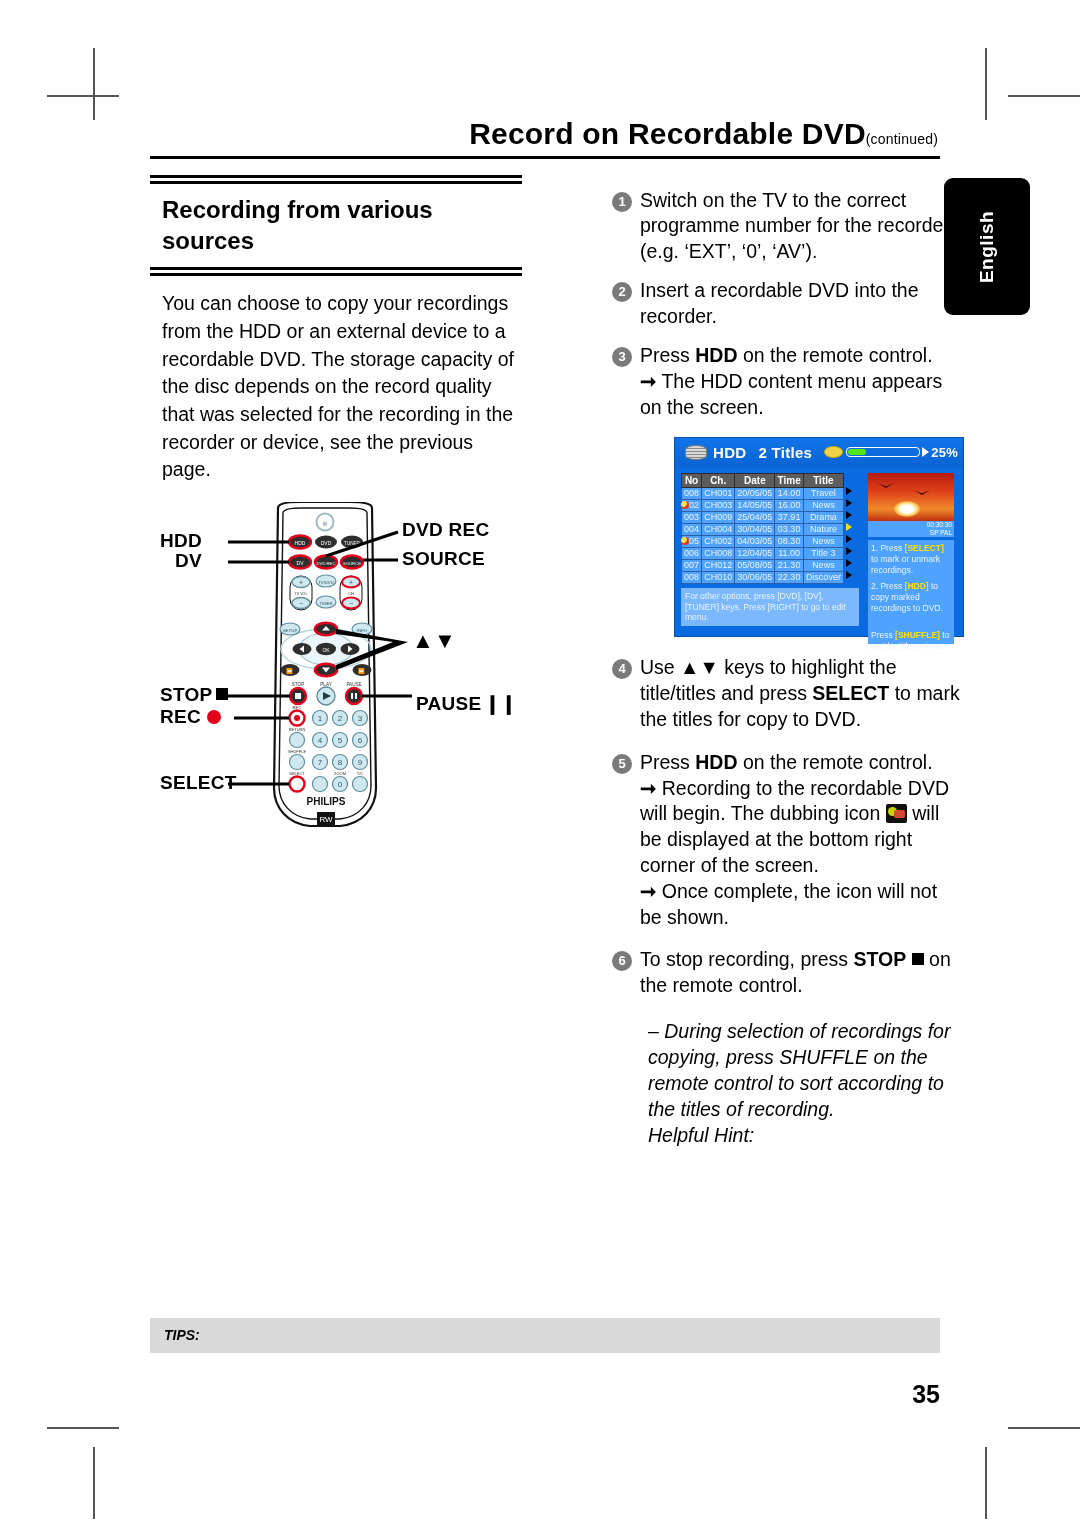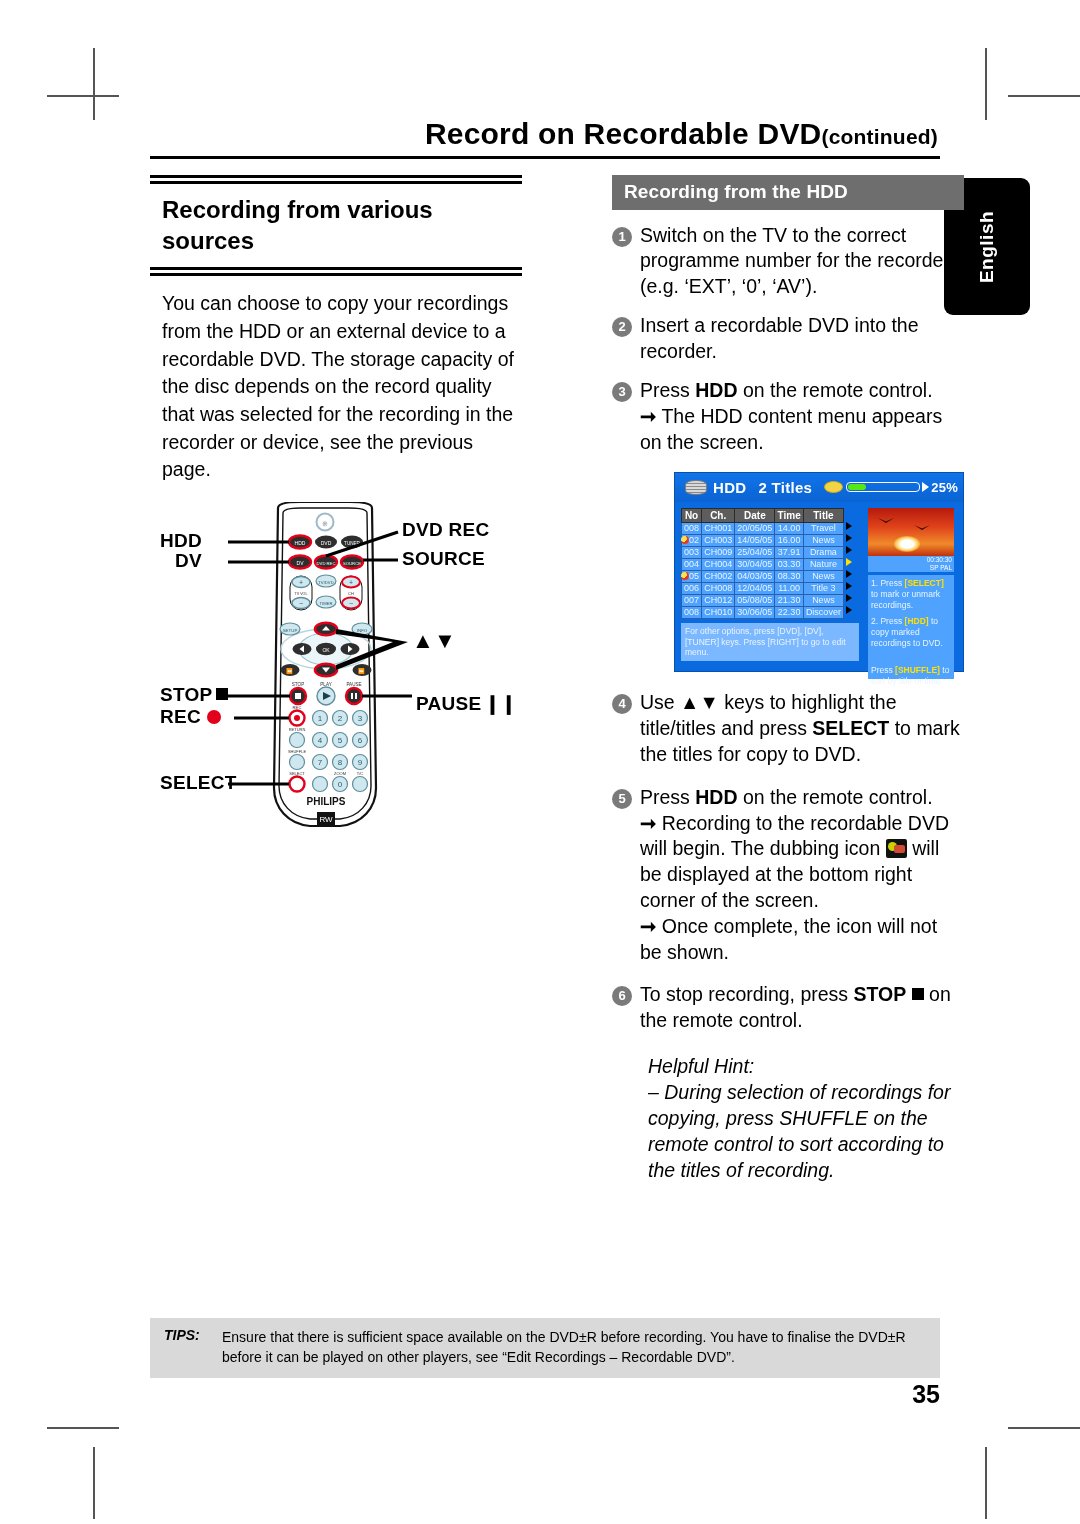--- a/index.html
+++ b/index.html
@@ -36,22 +36,22 @@
   
   #header-title {
     text-align: right;
     font-size: 30px;
     font-weight: bold;
     letter-spacing: .2px;
     padding-right: 2px;
     line-height: 1.05;
   }
   #header-title .cont {
-    font-size: 21px;
-    font-weight: bold;
+    font-size: 14px;
+    font-weight: normal;
   }
   #header-rule {
     margin-top: 6px;
     border-top: 3px solid #000;
   }
 
   
   #lang-tab {
     position: absolute;
     left: 944px;
@@ -540,21 +540,20 @@
         <div class="callout" style="left:266px; top:190px;"><span>PAUSE</span><span style="margin-left:3px;">❙❙</span></div>
         <div class="callout" style="left:10px;  top:204px;"><span>REC</span><span style="display:inline-block;width:14px;height:14px;border-radius:50%;background:#e2001a;margin-left:6px;vertical-align:-1px;"></span></div>
         <div class="callout" style="left:10px;  top:270px;">SELECT</div>
       </div>
     </div>
 
     <div id="col-gap"></div>
 
     <div id="col-right">
 
-      <div id="right-bar">Recording from the HDD</div>
 
       <div class="step">
         <div class="step-num">1</div>
         <div class="step-text">Switch on the TV to the correct programme number for the recorder (e.g. ‘EXT’, ‘0’, ‘AV’).</div>
       </div>
 
       <div class="step">
         <div class="step-num">2</div>
         <div class="step-text">Insert a recordable DVD into the recorder.</div>
       </div>
@@ -709,27 +708,26 @@
       </div>
 
       <div class="step" style="margin-top:16px;">
         <div class="step-num">6</div>
         <div class="step-text">
           To stop recording, press <span class="b">STOP</span> <span class="sq"></span> on the remote control.
         </div>
       </div>
 
       <div class="hint" style="font-size:19.5px; line-height:1.33; margin-top:20px; margin-left:36px;">
+        <div>– During selection of recordings for copying, press SHUFFLE on the remote control to sort according to the titles of recording.</div>
         <div>Helpful Hint:</div>
-        <div>– During selection of recordings for copying, press SHUFFLE on the remote control to sort according to the titles of recording.</div>
       </div>
 
     </div>
   </div>
 
   <div id="tips">
     <div id="tips-label">TIPS:</div>
-    <div id="tips-text">Ensure that there is sufficient space available on the DVD±R before recording. You have to finalise the DVD±R before it can be played on other players, see “Edit Recordings – Recordable DVD”.</div>
   </div>
 
   <div id="pageno">35</div>
 
 </div>
 
 </body></html>

